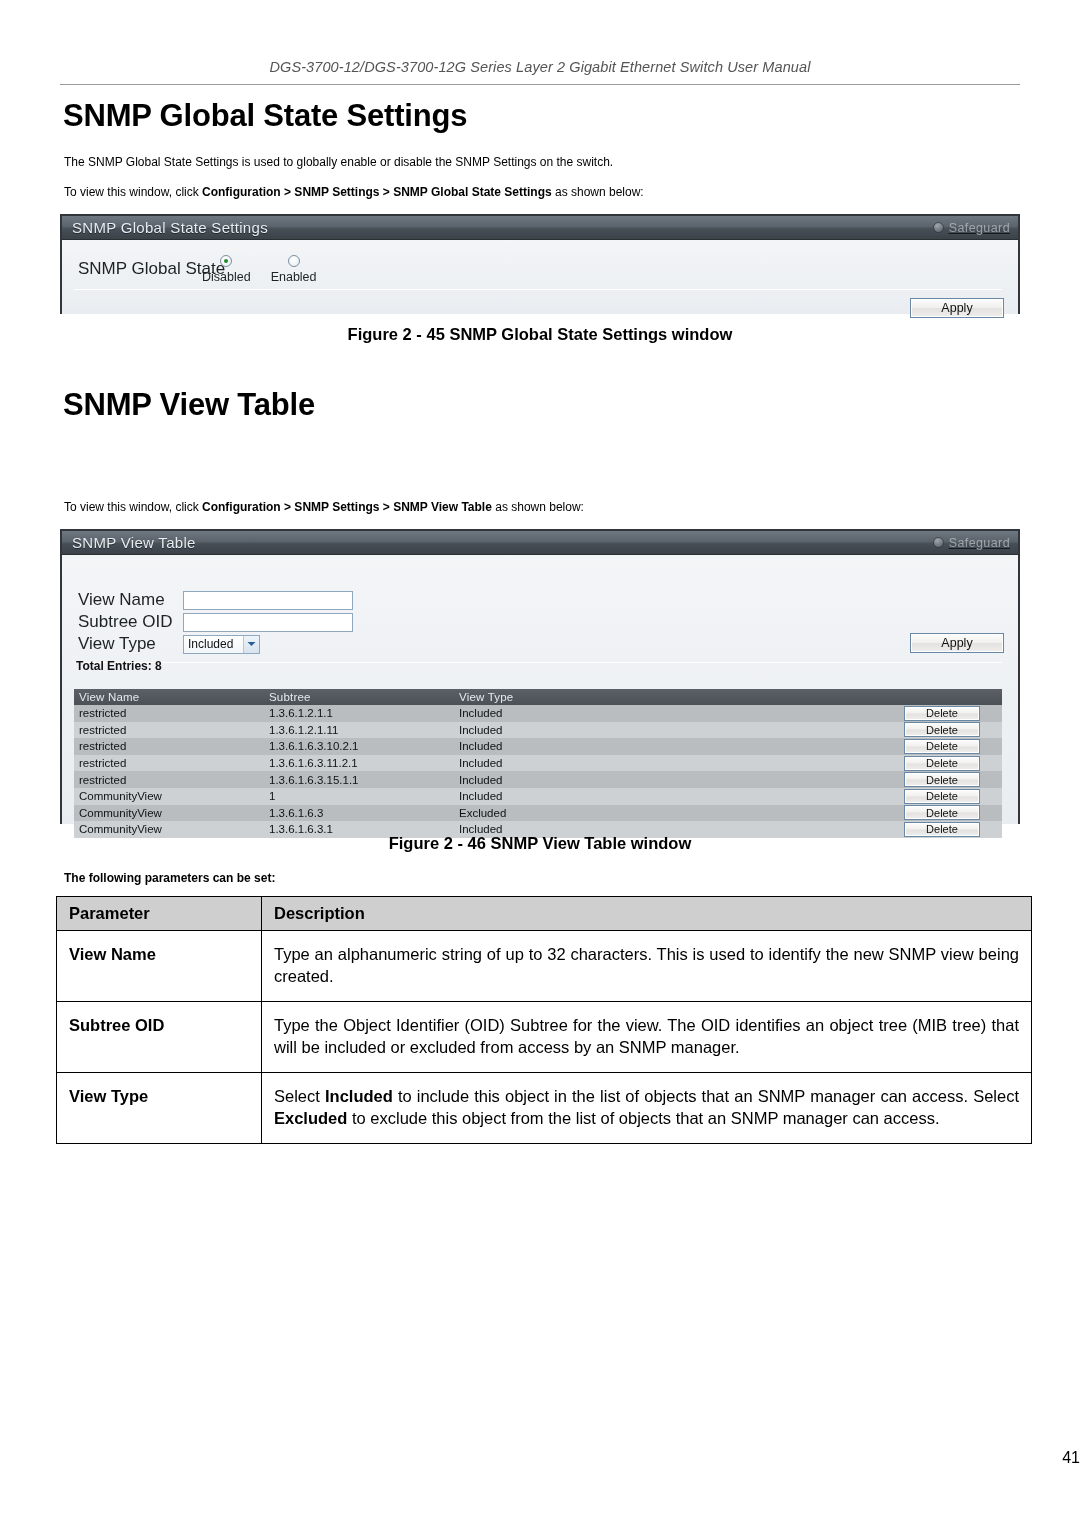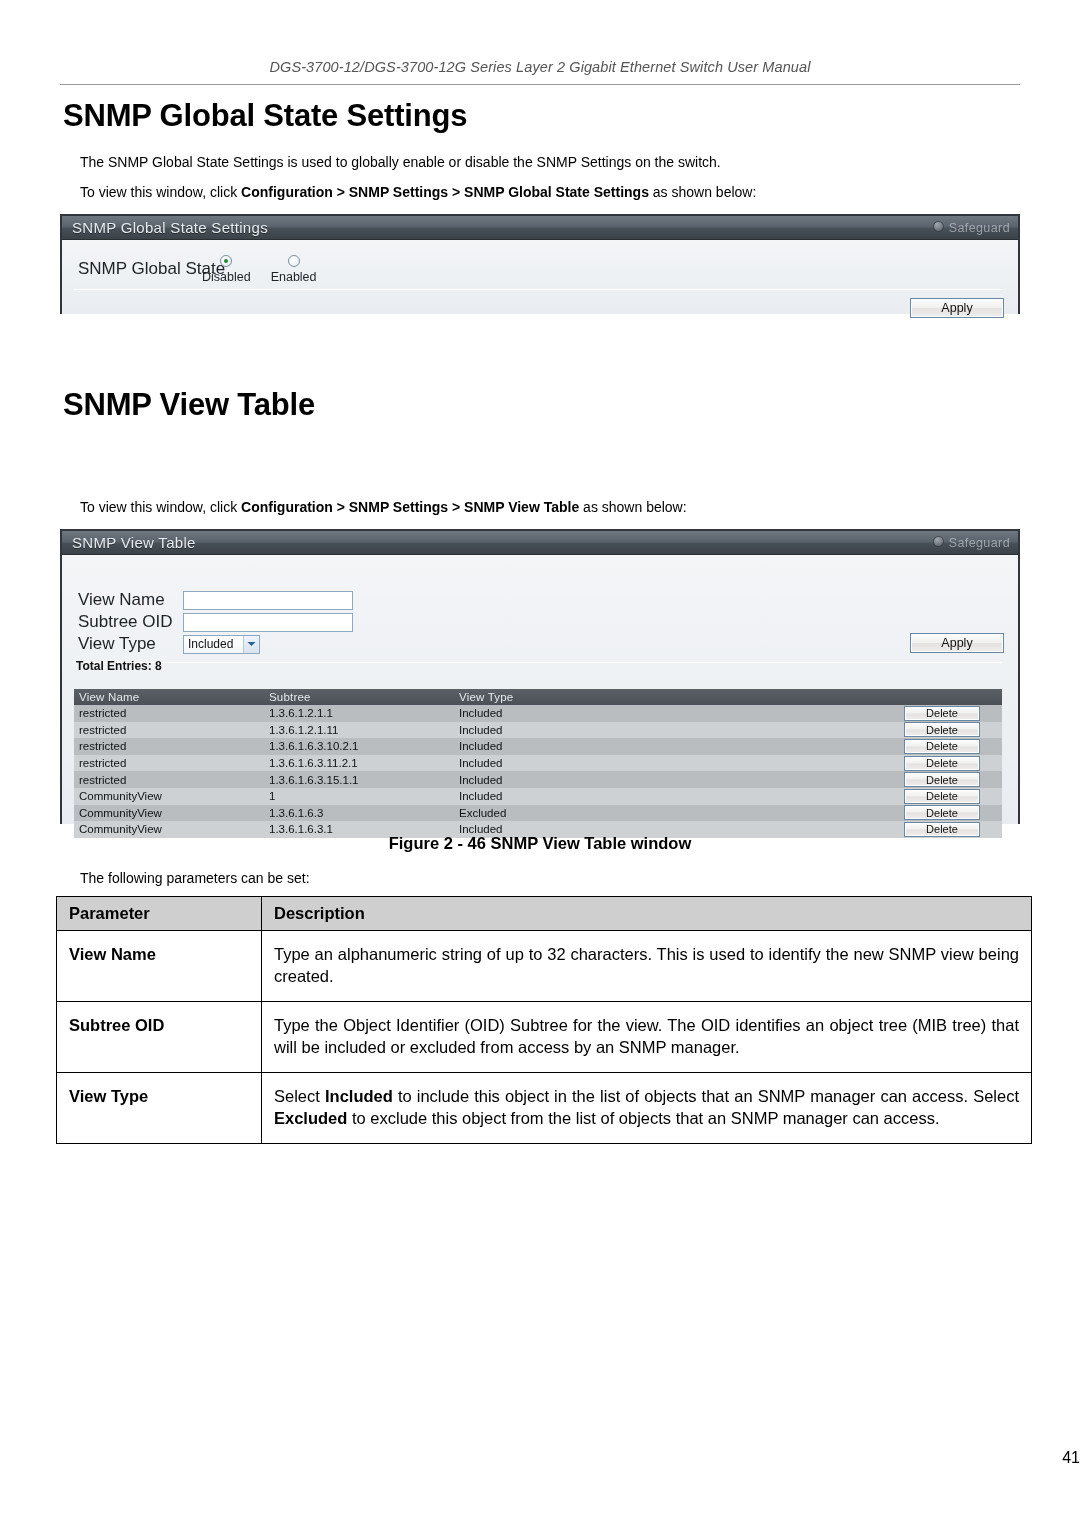--- a/index.html
+++ b/index.html
@@ -49,22 +49,22 @@
   .h1 {
     position: absolute;
     left: 63px;
     font-size: 31px;
     font-weight: bold;
     letter-spacing: -0.2px;
     white-space: nowrap;
   }
   .body-text {
     position: absolute;
-    left: 80px;
-    font-size: 14px;
+    left: 64px;
+    font-size: 12px;
     line-height: 25px;
     color: #000;
   }
   .body-text b { font-weight: bold; }
 
   
   .panel {
     position: absolute;
     border: 2px solid #30363c;
     background: #eef1f4;
@@ -81,22 +81,24 @@
   }
   .panel-title-text {
     color: #e9edf1;
     font-size: 15px;
     font-weight: normal;
     letter-spacing: .3px;
     text-shadow: 0 1px 0 #24282c;
   }
   .safeguard {
     display: flex;
+    align-items: center;
     gap: 5px;
     opacity: .62;
+    text-decoration: underline;
   }
   .safeguard-dot {
     width: 11px; height: 11px;
     border-radius: 50%;
     background: radial-gradient(circle at 35% 30%, #c8ced4 0%, #8b9298 60%, #5c6268 100%);
     border: 1px solid #2e3338;
     display: inline-block;
   }
   .safeguard-text {
     color: #cdd3d8;
@@ -311,20 +313,21 @@
             <span class="radio"></span>
             <span class="radio-label">Enabled</span>
           </span>
         </span>
       </div>
       <div class="hr-line" style="position:absolute; top:49px; left:12px; width:928px;"></div>
       <div class="btn" style="position:absolute; top:58px; right:14px; width:94px;">Apply</div>
     </div>
   </div>
 
+  <div class="caption" style="top:325px;">Figure 2 - 45 SNMP Global State Settings window</div>
 
   <div class="h1" style="top:387px;">SNMP View Table</div>
 
 
   <div class="body-text" style="top:495px; width:960px;">
     <span>To view this window, click </span><b>Configuration &gt; SNMP Settings &gt; SNMP View Table</b><span> as shown below:</span>
   </div>
 
   <div class="panel" style="top:529px; left:60px; width:960px; height:295px;">
     <div class="panel-title">
@@ -453,21 +456,21 @@
               </td>
             </tr>
           </tbody>
         </table>
       </div>
     </div>
   </div>
 
   <div class="caption" style="top:834px;">Figure 2 - 46 SNMP View Table window</div>
 
-  <div class="body-text" style="top:866px; width:960px;">The following parameters can be set:</div>
+  <div class="body-text" style="top:866px; width:960px;font-weight:bold;">The following parameters can be set:</div>
 
   <table class="param-table" style="top:896px;">
     <thead>
       <tr>
         <th style="width:205px;">Parameter</th>
         <th class="col-desc">Description</th>
       </tr>
     </thead>
     <tbody>
       <tr>

